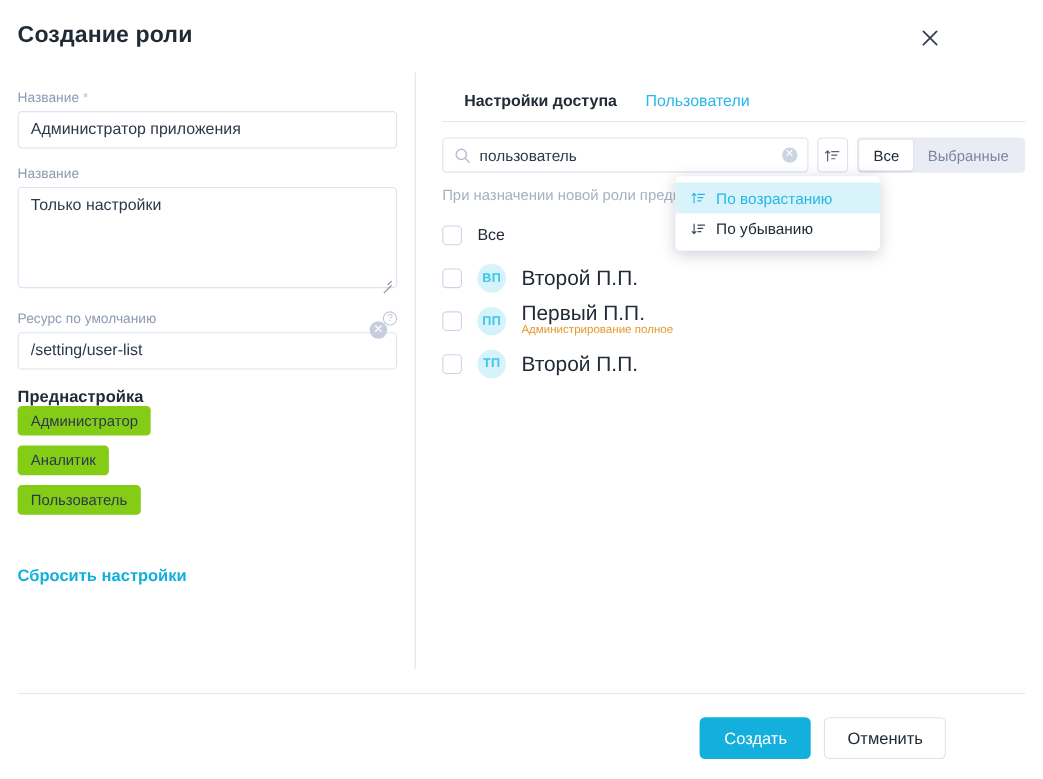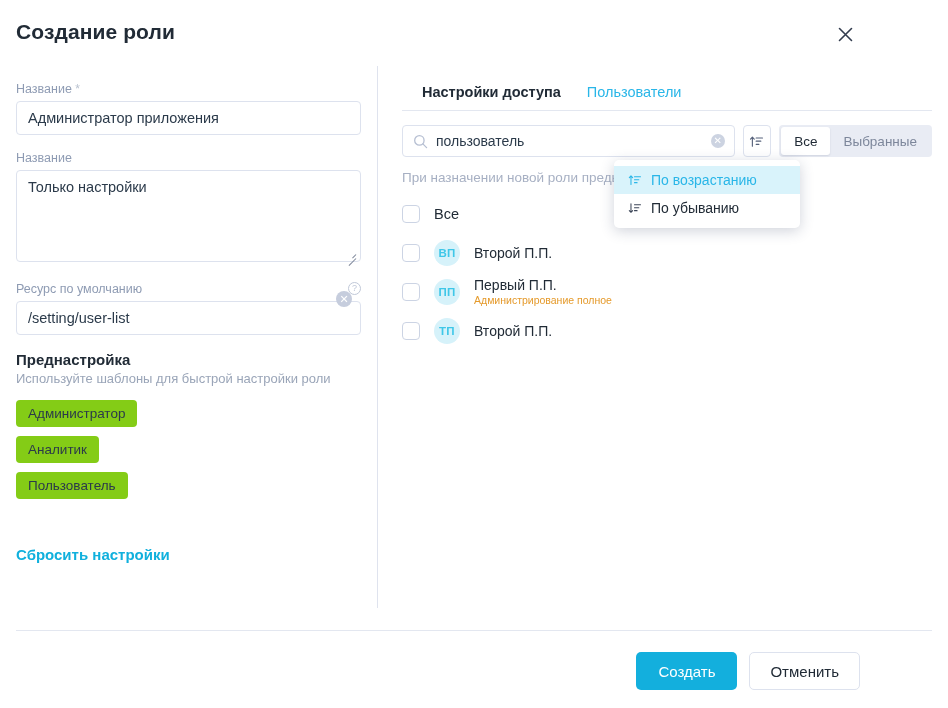--- a/index.html
+++ b/index.html
@@ -141,21 +141,21 @@
   }
   .row-all .name { margin-left: 14px; font-size: 14.5px; color: #212b36; }
   .avatar {
     width: 26px; height: 26px; border-radius: 50%;
     background: #d6f2fa; color: #3fc7e8;
     font-size: 11.5px; font-weight: bold;
     display: flex; align-items: center; justify-content: center;
     margin-left: 14px; flex: 0 0 auto; letter-spacing: .3px;
   }
   .user-text { margin-left: 14px; display: flex; flex-direction: column; justify-content: center; }
-  .user-name { font-size: 14px; color: #212b36; line-height: 17px; }
+  .user-name { font-size: 19px; color: #212b36; line-height: 17px; }
   .user-sub { font-size: 10.5px; color: #e59a2b; line-height: 13px; }
 
   
   .sort-menu {
     position: absolute; left: 614px; top: 160px; width: 186px;
     background: #fff; border-radius: 5px;
     box-shadow: 0 3px 14px rgba(40,55,90,.22);
     padding: 6px 0 6px 0;
   }
   .sort-menu-title { font-size: 13.5px; color: #8e99ad; padding: 5px 14px 9px 14px; }
@@ -211,21 +211,20 @@
     </div>
 
     <div class="field">
       <label class="field-label">Ресурс по умолчанию</label>
       <span class="help-icon">?</span>
       <input class="text-input" type="text" value="/setting/user-list" style="">
       <span class="clear-circle">✕</span>
     </div>
 
     <div class="preset-title">Преднастройка</div>
-    <div class="preset-sub">Используйте шаблоны для быстрой настройки роли</div>
 
     <div class="chip-row">
       <span class="chip">Администратор</span>
     </div>
     <div class="chip-row">
       <span class="chip">Аналитик</span>
     </div>
     <div class="chip-row">
       <span class="chip">Пользователь</span>
     </div>

